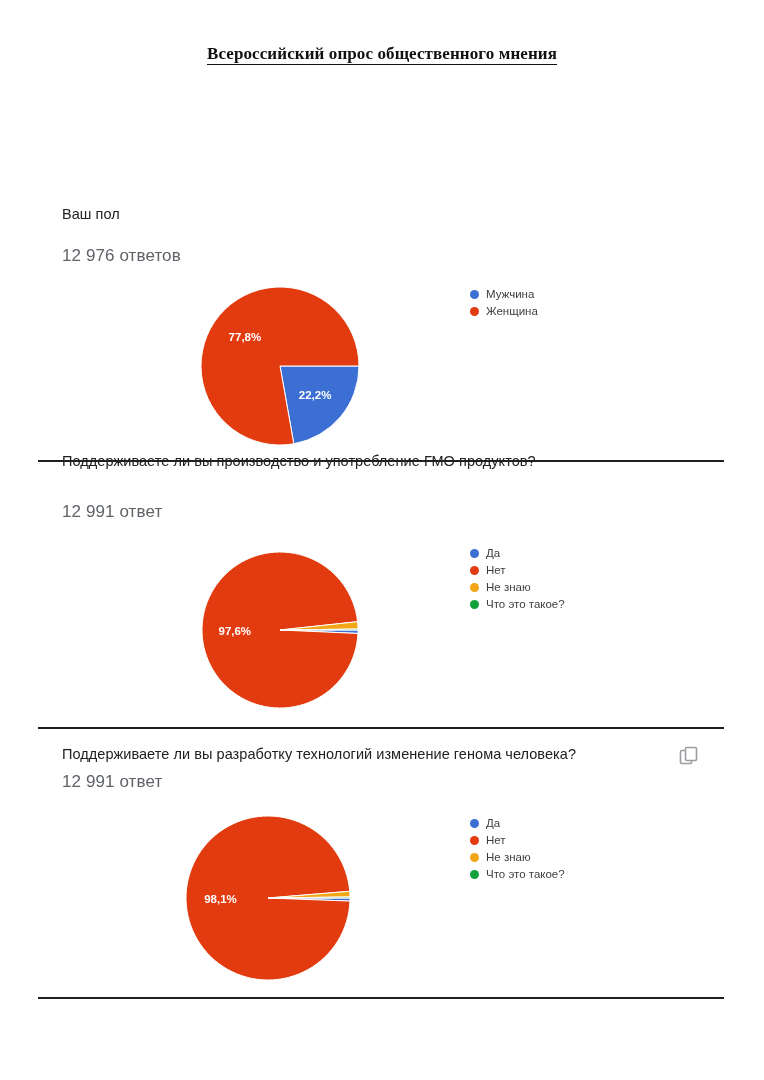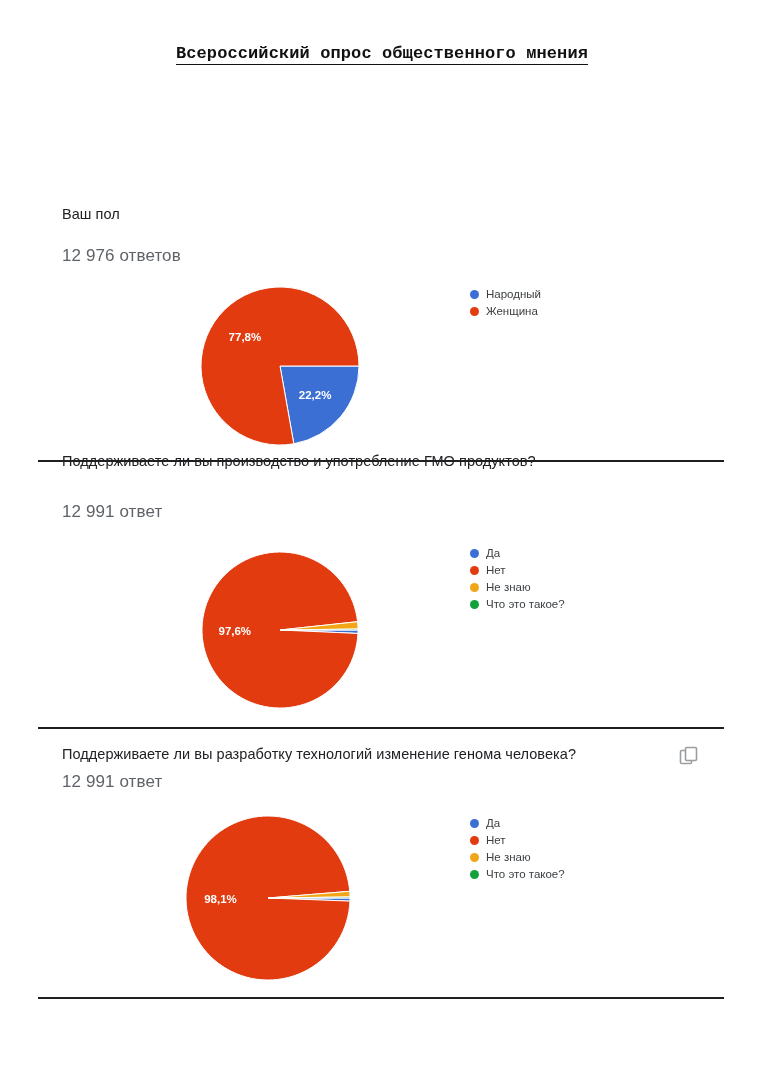--- a/index.html
+++ b/index.html
@@ -24,21 +24,21 @@
     background: #ffffff;
   }
 
   
   .doc-title {
     position: absolute;
     left: 40px;
     top: 44px;
     width: 684px;
     text-align: center;
-    font-family: Liberation Mono, monospace;
+    font-family: Liberation Serif, serif;
     font-weight: bold;
     font-size: 17px;
     letter-spacing: 0.1px;
     color: #111111;
   }
   .doc-title span {
     border-bottom: 1.4px solid #111111;
     padding-bottom: 1px;
   }
 
@@ -140,21 +140,21 @@
           <svg width="166" height="166" viewBox="0 0 166 166">
             <path d="M 83 83 L 162 83 A 79 79 0 0 1 96.82682165904679 160.78058242780725 Z" fill="#3B6FD4" stroke="#ffffff" stroke-width="1"></path>
             <path d="M 83 83 L 96.82682165904679 160.78058242780725 A 79 79 0 1 1 162 82.99999999999999 Z" fill="#E23B10" stroke="#ffffff" stroke-width="1"></path>
             <text class="slice-label" x="118.1" y="116.4" text-anchor="middle">22,2%</text>
             <text class="slice-label" x="47.9" y="57.6" text-anchor="middle">77,8%</text>
           </svg>
         </div>
         <div class="legend" style="left: 470px; top: 286px;">
           <div class="legend-item">
             <span class="legend-dot" style="background: rgb(59, 111, 212);"></span>
-            <span class="legend-label">Народный</span>
+            <span class="legend-label">Мужчина</span>
           </div>
           <div class="legend-item">
             <span class="legend-dot" style="background: rgb(226, 59, 16);"></span>
             <span class="legend-label">Женщина</span>
           </div>
         </div>
         <div class="divider" style="top: 460px;"></div>
       </div>
       <div class="block">
         <div class="q-title" style="top: 453px;">Поддерживаете ли вы производство и употребление ГМО продуктов?</div>

